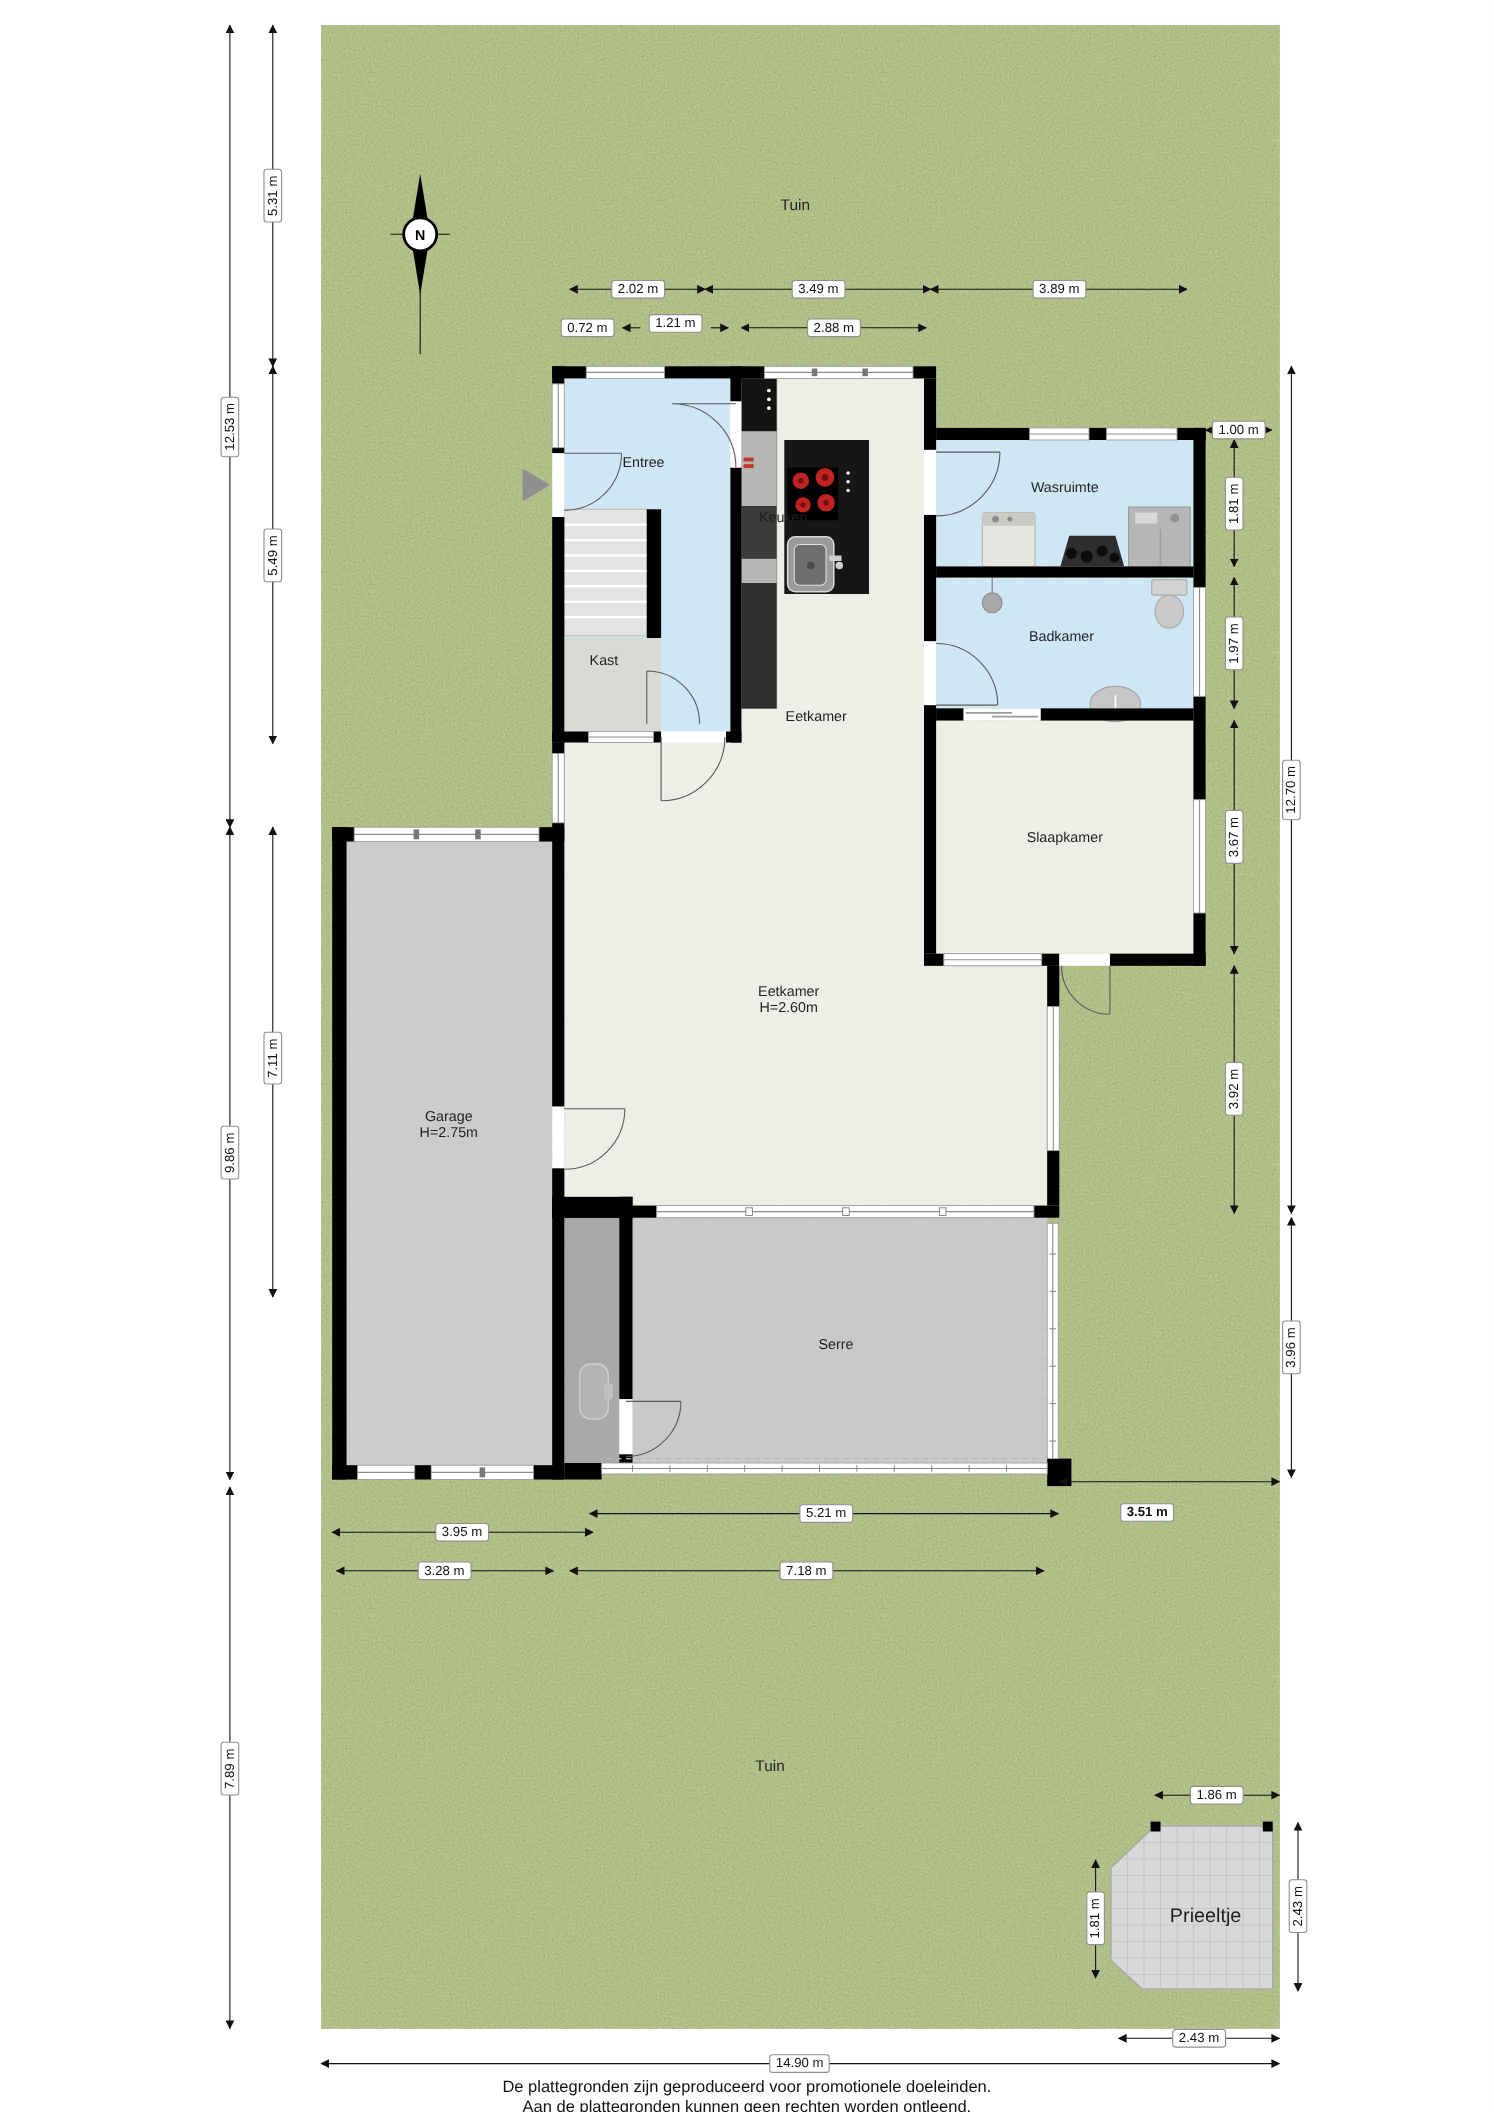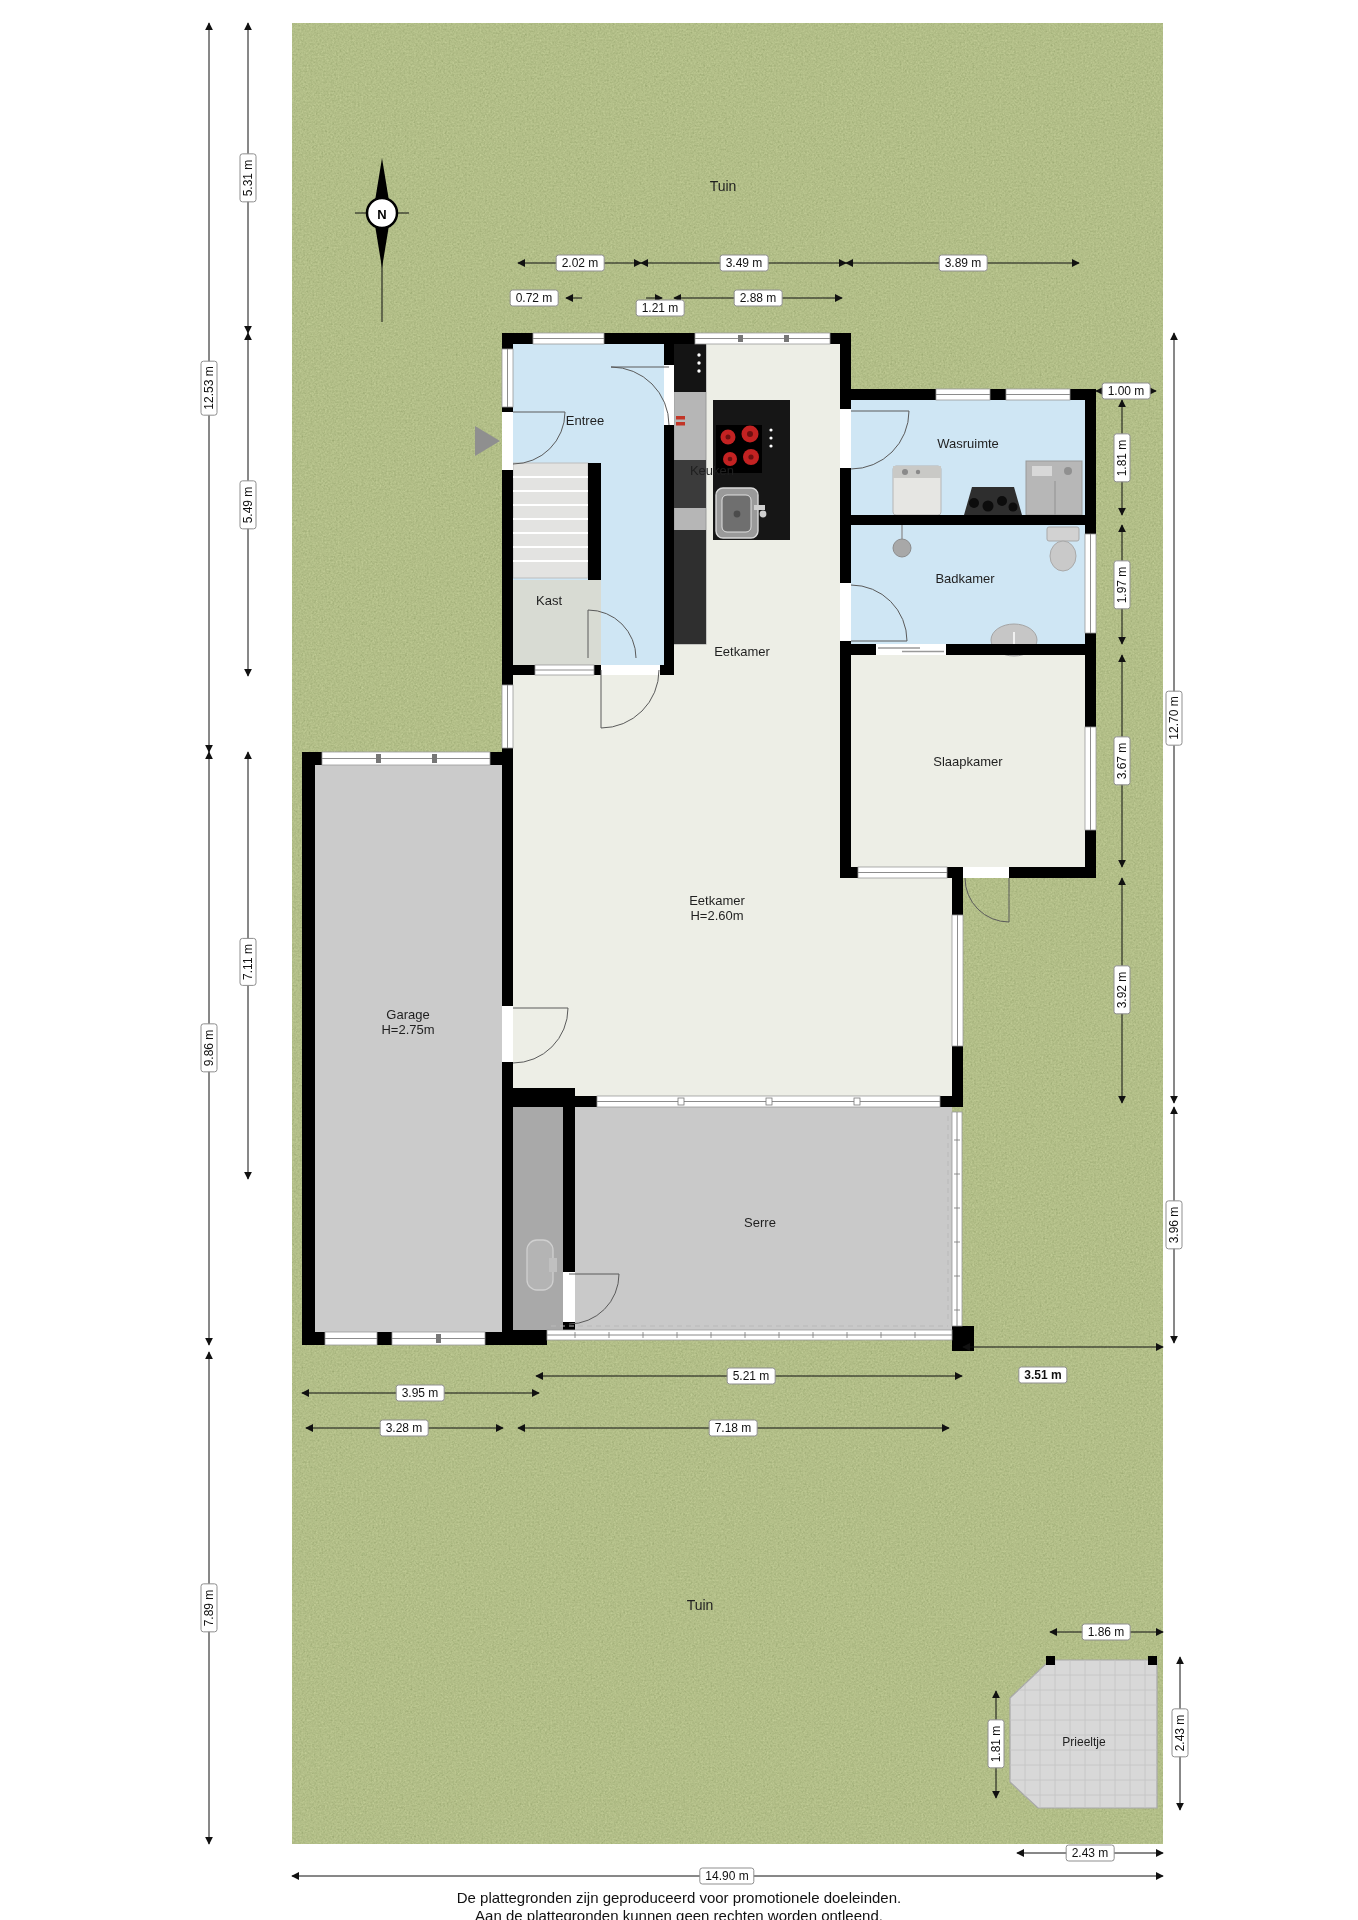--- a/index.html
+++ b/index.html
@@ -7,21 +7,21 @@
           font-family:"Liberation Sans", sans-serif;}
   #plan-svg{position:absolute;left:0;top:0;}
   .lbl{position:absolute;transform:translate(-50%,-50%);white-space:nowrap;color:#1f1f1f;}
   .room-lbl{font-size:13px;text-align:center;line-height:15px;}
   .tuin-lbl{font-size:14px;}
   .dl{position:absolute;transform:translate(-50%,-50%);white-space:nowrap;
       background:#ffffff;border:1px solid #8f8f8f;border-radius:3px;
       font-size:12px;line-height:15px;padding:0 5px;color:#111;}
   .dlv{transform:translate(-50%,-50%) rotate(-90deg);}
   .footer-line{position:absolute;left:0;width:100%;text-align:center;font-size:15px;color:#111;}
-  .prieel-lbl{font-size:12px;}
+  .prieel-lbl{font-size:18px;margin-left:12px;}
 </style>
 </head>
 <body>
 
 <div id="canvas">
 
 <svg id="plan-svg" width="1358" height="1920" viewBox="0 0 1358 1920">
   <defs>
     <filter id="grassNoise" x="0%" y="0%" width="100%" height="100%">
       <feTurbulence type="fractalNoise" baseFrequency="0.55" numOctaves="2" seed="7" result="n"></feTurbulence>
@@ -354,21 +354,21 @@
     <div>Garage</div>
     <div>H=2.75m</div>
   </div>
   <div class="lbl room-lbl" style="left:760px;top:1222px;">Serre</div>
   <div class="lbl prieel-lbl" style="left:1084px;top:1742px;">Prieeltje</div>
 
   <div class="dl" style="left:580px;top:263px;">2.02 m</div>
   <div class="dl" style="left:744px;top:263px;">3.49 m</div>
   <div class="dl" style="left:963px;top:263px;">3.89 m</div>
   <div class="dl" style="left:534px;top:298px;">0.72 m</div>
-  <div class="dl" style="left:614px;top:308px;margin-left:46px;">1.21 m</div>
+  <div class="dl" style="left:614px;top:294px;">1.21 m</div>
   <div class="dl" style="left:758px;top:298px;">2.88 m</div>
 
   <div class="dl" style="left:1126px;top:391px;">1.00 m</div>
   <div class="dl dlv" style="left:1122px;top:458px;">1.81 m</div>
   <div class="dl dlv" style="left:1122px;top:585px;">1.97 m</div>
   <div class="dl dlv" style="left:1122px;top:761px;">3.67 m</div>
   <div class="dl dlv" style="left:1122px;top:990px;">3.92 m</div>
   <div class="dl dlv" style="left:1174px;top:718px;">12.70 m</div>
   <div class="dl dlv" style="left:1174px;top:1225px;">3.96 m</div>
   <div class="dl" style="left:1043px;top:1375px;font-weight:bold;">3.51 m</div>

